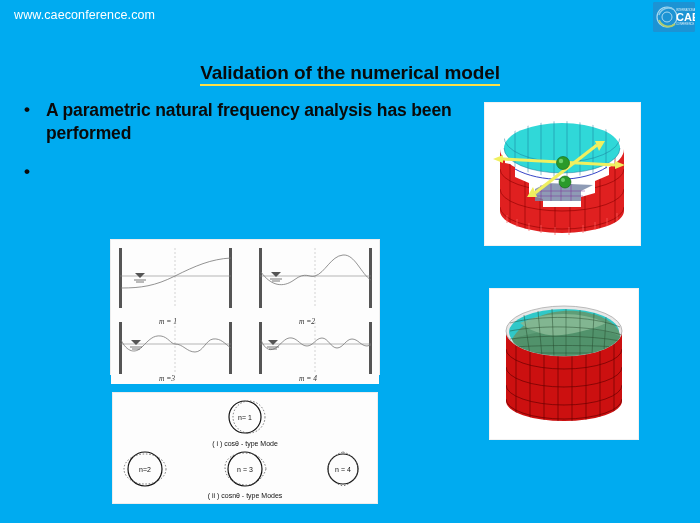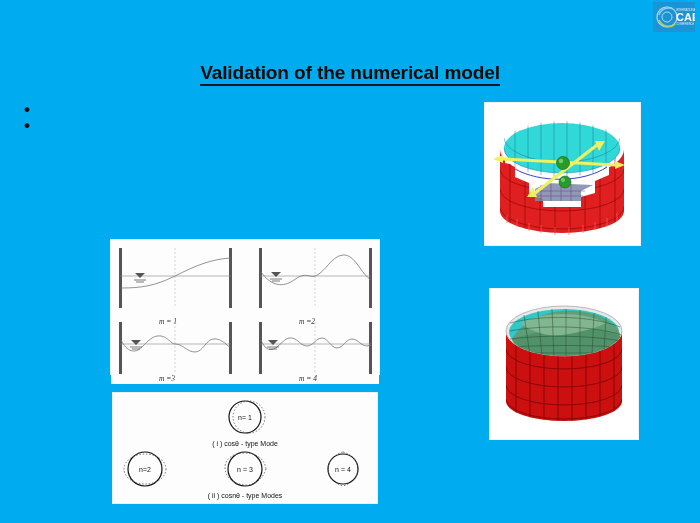--- a/index.html
+++ b/index.html
@@ -48,21 +48,21 @@
     left: 0;
     top: 62px;
     width: 700px;
     text-align: center;
     font-size: 19px;
     font-weight: bold;
     color: #0A0A0A;
     letter-spacing: -0.1px;
   }
   .title span {
-    border-bottom: 2px solid #0f172a;
+    border-bottom: 2px solid #fde047;
     padding-bottom: 1px;
   }
   
   .bullets {
     position: absolute;
     left: 16px;
     top: 99px;
     width: 462px;
   }
   .bullet {
@@ -124,20 +124,21 @@
     width: 150px;
     height: 152px;
   }
   .render svg { display:block; }
 </style>
 </head>
 <body>
 
 <div class="slide">
 
+  <div class="site-url">www.caeconference.com</div>
 
   <div class="logo">
     <svg width="42" height="30" viewBox="0 0 42 30">
       <rect x="0" y="0" width="42" height="30" fill="#1C93D4"></rect>
       <g opacity="0.85">
         <circle cx="14" cy="15" r="10" fill="none" stroke="#BFE4F5" stroke-width="1.2"></circle>
         <path d="M6 18 A10 10 0 0 0 22 22" fill="none" stroke="#C8D860" stroke-width="2"></path>
         <path d="M6 13 A10 10 0 0 1 20 7" fill="none" stroke="#9FD6EE" stroke-width="1.6"></path>
         <circle cx="14" cy="15" r="5" fill="none" stroke="#D8EEF8" stroke-width="0.9"></circle>
       </g>
@@ -147,20 +148,21 @@
     </svg>
   </div>
 
   <div class="title">
     <span>Validation of the numerical model</span>
   </div>
 
   <div class="bullets">
     <div class="bullet">
       <span class="dot">•</span>
+      <span>A parametric natural frequency analysis has been performed</span>
     </div>
     <div class="bullet">
       <span class="dot">•</span>
     </div>
   </div>
 
   <div class="fig-modes">
     <svg width="268" height="144" viewBox="0 0 268 144">
       <rect x="0" y="0" width="268" height="144" fill="#FDFDFD"></rect>
 

